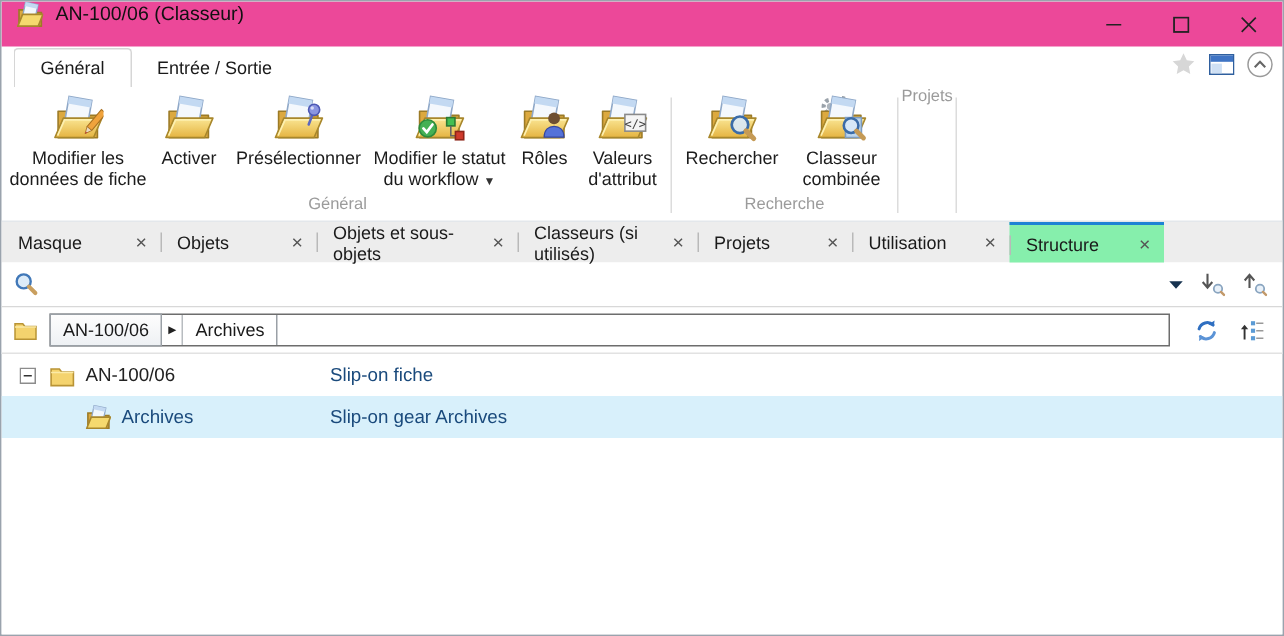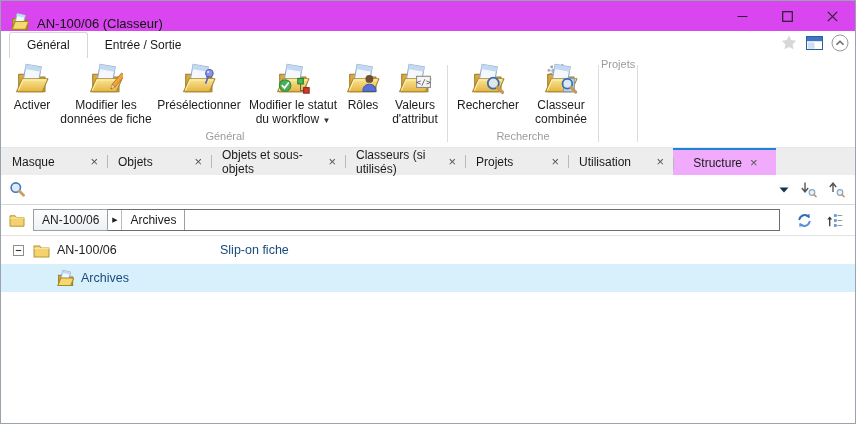--- a/index.html
+++ b/index.html
@@ -7,21 +7,21 @@
   .window {
     width: 856px; height: 424px;
     border: 1px solid #9aa3ad;
     background: #fff;
     font-family: "Liberation Sans", sans-serif;
     font-size: 12px; color: #1f1f1f;
     display: flex; flex-direction: column;
     overflow: hidden; position: relative;
   }
   
-  .titlebar { height:30px; display:flex; align-items:flex-end; flex-shrink:0; background:#d946ef; }
+  .titlebar { height:30px; display:flex; align-items:flex-start; flex-shrink:0; background:#ec4899; }
   .titlebar .app-icon { margin:0 8px 0 10px; width:18px; height:18px; }
   .titlebar .title { font-size:13px; color:#111; flex:1; }
   .winbtn { width:45px; height:30px; display:flex; align-items:center; justify-content:center; cursor:default; }
   
   .ribbontabs { height:27px; display:flex; align-items:flex-end; flex-shrink:0; padding-left:8px; position:relative; }
   .rtab { padding:5px 17px 6px 17px; font-size:12px; color:#1a1a1a; position:relative; }
   .rtab.active {
     border:1px solid #d6d6d6; border-bottom:none;
     border-radius:3px 3px 0 0; background:#fff; z-index:2;
   }
@@ -38,21 +38,21 @@
   .caret { font-size:8px; color:#333; }
   
   .w-activer{width:54px}.w-modif{width:94px}.w-presel{width:92px}.w-wf{width:96px}
   .w-roles{width:44px}.w-attr{width:60px}.w-rech{width:76px}.w-comb{width:70px}.w-supp{width:72px}
   
   .dtabs { height:27px; background:#ededed; display:flex; flex-shrink:0; }
   .dtab { display:flex; align-items:center; justify-content:space-between; padding:0 9px 0 11px;
           font-size:12px; color:#1a1a1a; position:relative; cursor:default; }
   .dtab:not(:first-child)::before { content:""; position:absolute; left:0; top:7px; width:1px; height:13px; background:#b9b9b9; }
   .dtab .x { color:#555; font-size:13px; line-height:13px; margin-left:8px; }
-  .dtab.active { background:#f0abfc; border-top:2px solid #1d83d4; padding-top:0;justify-content:center; }
+  .dtab.active { background:#86efac; border-top:2px solid #1d83d4; padding-top:0; }
   .dtabs .dtab:nth-child(1){width:106px}.dtabs .dtab:nth-child(2){width:104px}
   .dtabs .dtab:nth-child(3){width:134px}.dtabs .dtab:nth-child(4){width:120px}
   .dtabs .dtab:nth-child(5){width:103px}.dtabs .dtab:nth-child(6){width:105px}
   .dtabs .dtab:nth-child(7){width:103px}
   
   .filterrow { height:30px; display:flex; align-items:center; padding:0 8px; gap:6px;
                border-bottom:1px solid #d8d8d8; flex-shrink:0; background:#fff; }
   .filterrow input { flex:1; border:none; outline:none; height:22px; font:12px "Liberation Sans",sans-serif; background:transparent; }
   .filter-actions { display:flex; align-items:center; gap:11px; padding-right:2px; }
   
@@ -158,36 +158,36 @@
       <svg width="18" height="18" viewBox="0 0 18 18">
         <circle cx="9" cy="9" r="8" fill="#fff" stroke="#9a9a9a"></circle>
         <path d="M5.5 10.8 L9 7.2 l3.5 3.6" fill="none" stroke="#666" stroke-width="1.4"></path>
       </svg>
     </div>
   </div>
 
   <div class="ribbon">
     <div class="rgroup">
       <div class="rbuttons">
-        <div class="rbtn w-activer">
-          <svg class="ic" width="34" height="34" viewBox="0 0 32 32">
-              <use href="#f-open"></use>
-            </svg>
-          <div>Activer</div>
-        </div>
         <div class="rbtn w-modif">
           <svg class="ic" width="34" height="34" viewBox="0 0 32 32">
             <use href="#f-open"></use>
             <g transform="rotate(40 25 19)">
               <rect x="23.2" y="8" width="3.8" height="14" fill="#f0a33c" stroke="#a87020" stroke-width="0.7"></rect>
               <path d="M23.2 22 h3.8 l-1.9 4.2 z" fill="#ead9c0" stroke="#a87020" stroke-width="0.5"></path>
               <path d="M24.6 24.9 l0.5 1.4 0.6-1.4 z" fill="#c0392b"></path>
             </g>
           </svg>
           <div>Modifier les données de fiche</div>
+        </div>
+        <div class="rbtn w-activer">
+          <svg class="ic" width="34" height="34" viewBox="0 0 32 32">
+              <use href="#f-open"></use>
+            </svg>
+          <div>Activer</div>
         </div>
         <div class="rbtn w-presel">
           <svg class="ic" width="34" height="34" viewBox="0 0 32 32">
             <use href="#f-open"></use>
             <path d="M25 12 l-2.6 6.8" stroke="#5b67c0" stroke-width="1.6" stroke-linecap="round"></path>
             <circle cx="25.8" cy="9.6" r="3.5" fill="#8a95e0" stroke="#4d58b4"></circle>
             <circle cx="24.6" cy="8.4" r="1.1" fill="#d7dbf6"></circle>
           </svg>
           <div>Présélectionner</div>
         </div>
@@ -351,17 +351,18 @@
     </div>
     <div class="cell-denom">Slip-on fiche</div>
   </div>
   <div class="trow row-child selected">
     <div class="cell-nom">
       <svg class="rowfolder" width="17" height="17" viewBox="0 0 16 16">
           <use href="#f-open-sm"></use>
         </svg>
       <span class="name-child">Archives</span>
     </div>
+    <div class="cell-denom">Slip-on gear Archives</div>
   </div>
 
   <div class="empty-area"></div>
 
 </div>
 
 </body></html>

